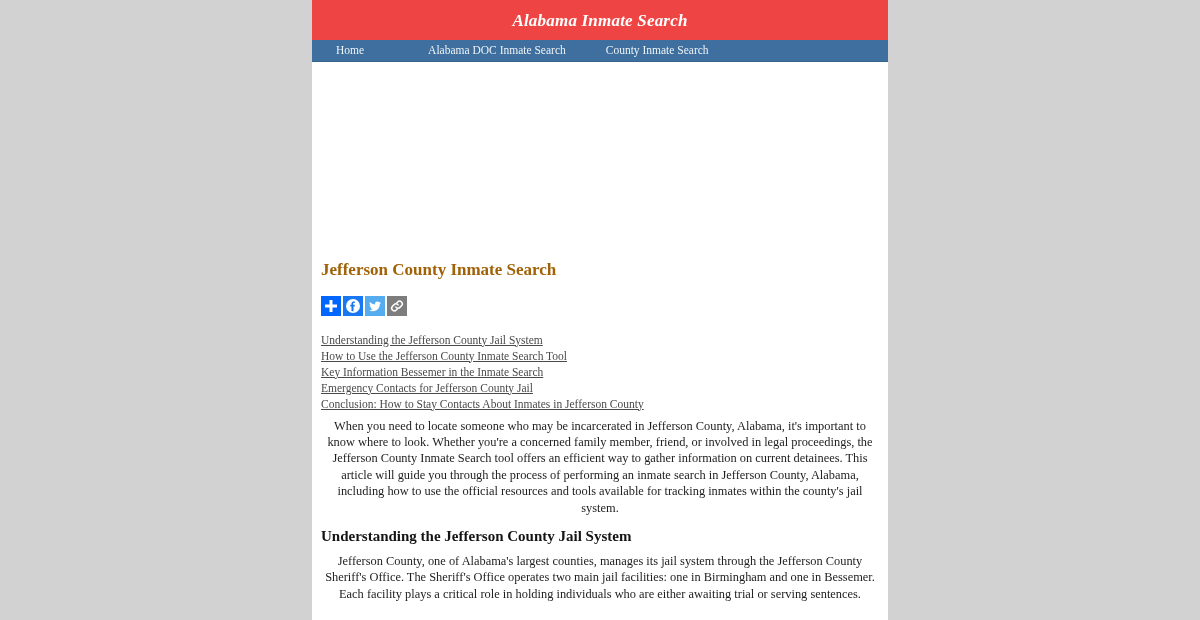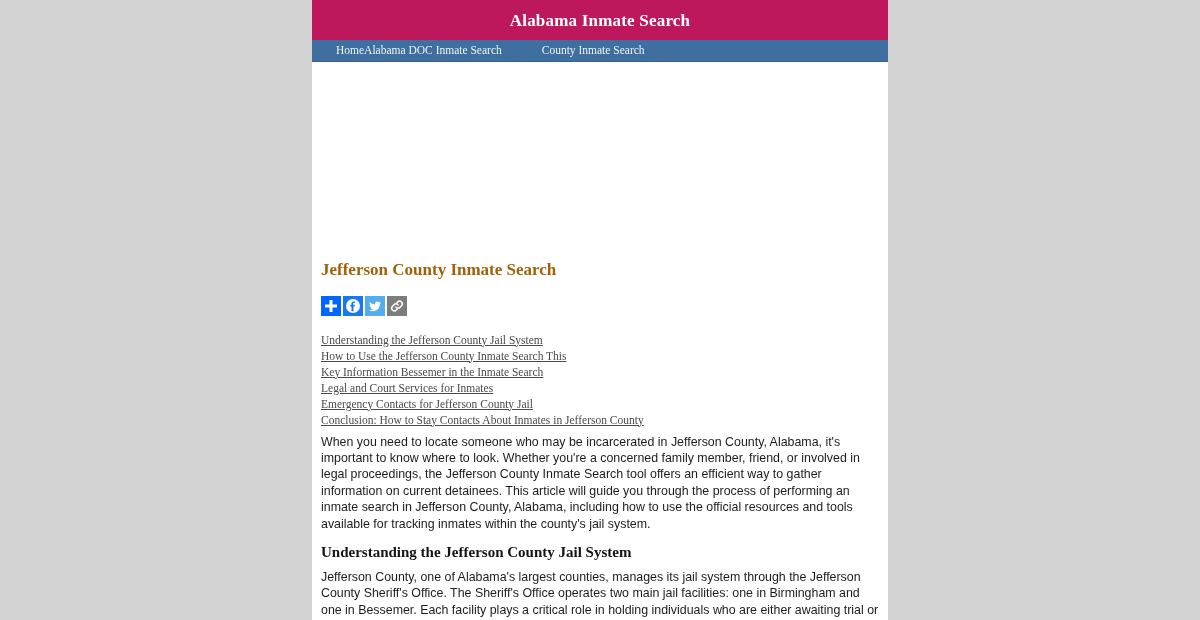--- a/index.html
+++ b/index.html
@@ -27,25 +27,26 @@
     left: 312px;
     top: 0;
     width: 576px;
     min-height: 620px;
     background: #ffffff;
     box-sizing: border-box;
   }
 
   
   .masthead {
-    background: #be185d;
+    background: #ef4444;
     height: 40px;
     display: flex;
     align-items: center;
     justify-content: center;
+    font-style: italic;
   }
   .site-title {
     color: #ffffff;
     font-size: 17px;
     font-weight: bold;
     font-family: "Liberation Serif", "DejaVu Serif", serif;
     letter-spacing: 0.2px;
     margin: 0;
     line-height: 1;
   }
@@ -62,21 +63,21 @@
   }
   .nav-item {
     color: #eef3f8;
     font-size: 11.5px;
     font-family: "Liberation Serif", "DejaVu Serif", serif;
     text-decoration: none;
     display: inline-block;
     line-height: 1;
     white-space: nowrap;
   }
-  .nav-item.slot-1 { }
+  .nav-item.slot-1 { margin-right: 64px; }
   .nav-item.slot-2 { margin-right: 40px; }
 
   
   .ad-slot {
     height: 198px;
     background: #ffffff;
   }
 
   
   .article {
@@ -121,22 +122,22 @@
     font-family: "Liberation Serif", "DejaVu Serif", serif;
     white-space: nowrap;
   }
 
   
   .body-p {
     font-size: 12.4px;
     line-height: 16.4px;
     color: #1c1c1c;
     margin: 0 0 11px 0;
-    text-align: left;
-    font-family: Liberation Sans, sans-serif;
+    text-align: center;
+    font-family: Liberation Serif, serif;
   }
   .section-h2 {
     font-size: 15px;
     font-weight: bold;
     color: #141414;
     margin: 9px 0 8px 0;
     line-height: 1.2;
     font-family: "Liberation Serif", "DejaVu Serif", serif;
   }
 </style>
@@ -192,23 +193,22 @@
             <g fill="none" stroke="#ffffff" stroke-width="2.4" stroke-linecap="round">
               <path d="M14.2 17.8a4.3 4.3 0 0 0 6.4.45l2.6-2.6a4.3 4.3 0 0 0-6.1-6.1l-1.5 1.5"></path>
               <path d="M17.8 14.2a4.3 4.3 0 0 0-6.4-.45l-2.6 2.6a4.3 4.3 0 0 0 6.1 6.1l1.5-1.5"></path>
             </g>
           </svg>
         </a>
       </div>
 
       <div class="toc">
         <a href="#" class="toc-link">Understanding the Jefferson County Jail System</a>
-        <a href="#" class="toc-link">How to Use the Jefferson County Inmate Search This</a>
+        <a href="#" class="toc-link">How to Use the Jefferson County Inmate Search Tool</a>
         <a href="#" class="toc-link">Key Information Bessemer in the Inmate Search</a>
-        <a href="#" class="toc-link">Legal and Court Services for Inmates</a>
         <a href="#" class="toc-link">Emergency Contacts for Jefferson County Jail</a>
         <a href="#" class="toc-link">Conclusion: How to Stay Contacts About Inmates in Jefferson County</a>
       </div>
 
       <p class="body-p">When you need to locate someone who may be incarcerated in Jefferson County, Alabama, it's important to know where to look. Whether you're a concerned family member, friend, or involved in legal proceedings, the Jefferson County Inmate Search tool offers an efficient way to gather information on current detainees. This article will guide you through the process of performing an inmate search in Jefferson County, Alabama, including how to use the official resources and tools available for tracking inmates within the county's jail system.</p>
 
       <h2 class="section-h2">Understanding the Jefferson County Jail System</h2>
 
       <p class="body-p">Jefferson County, one of Alabama's largest counties, manages its jail system through the Jefferson County Sheriff's Office. The Sheriff's Office operates two main jail facilities: one in Birmingham and one in Bessemer. Each facility plays a critical role in holding individuals who are either awaiting trial or serving sentences.</p>
 

